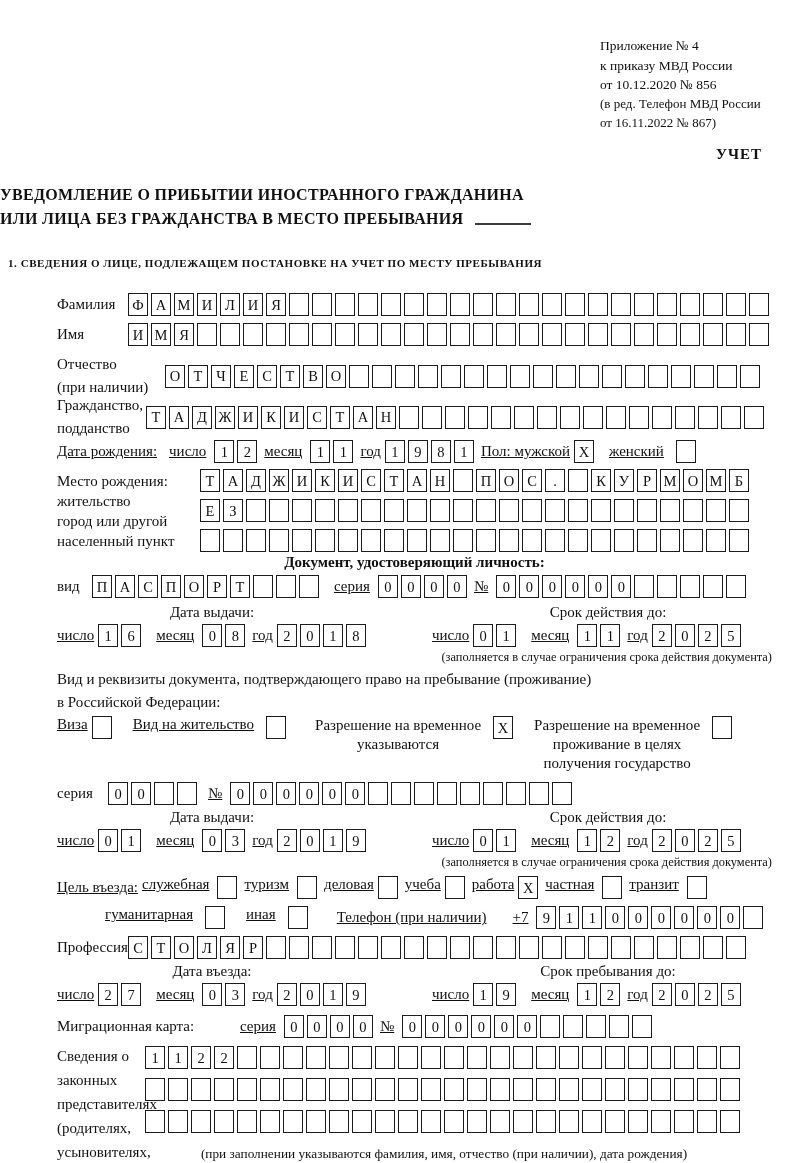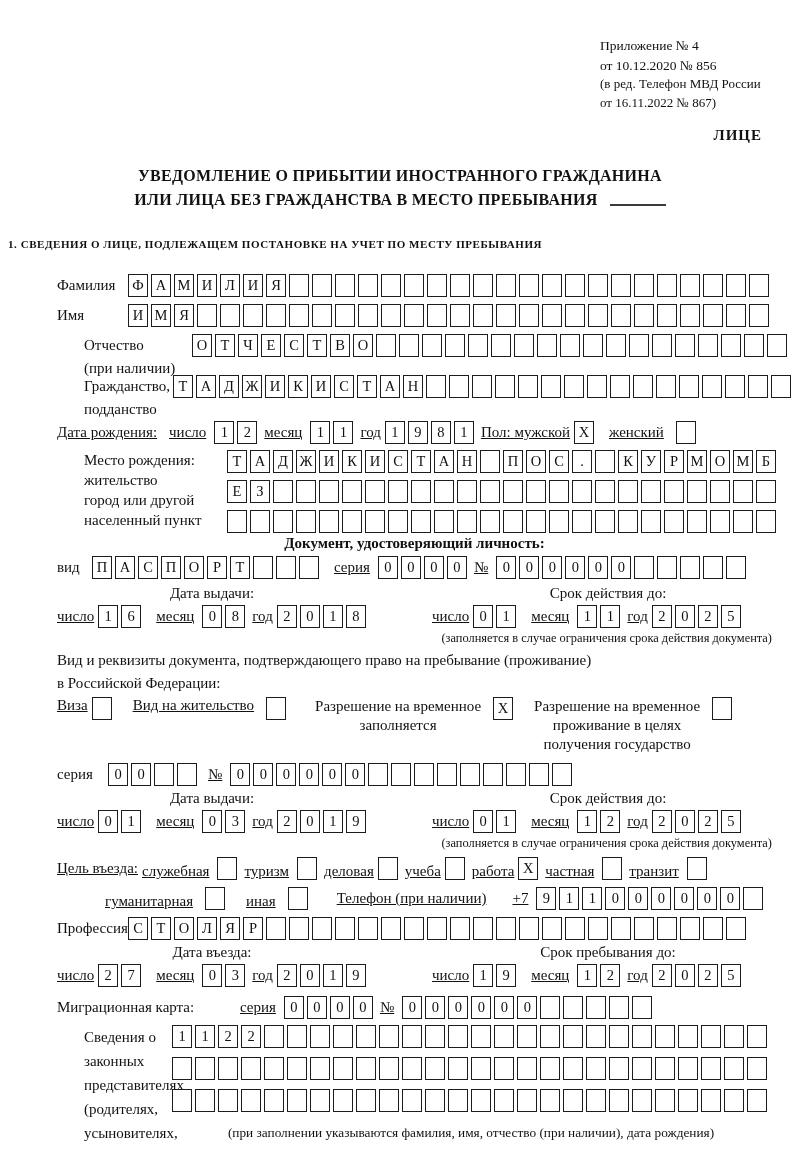--- a/index.html
+++ b/index.html
@@ -11,29 +11,29 @@
     color: #111;
   }
   .page { position: relative; width: 800px; height: 1163px; background:#fff; }
 
   
   .hdr { margin: 36px 20px 0 0; width: 195px; margin-left: 600px; font-size: 13.5px; line-height: 1.45; }
   .hdr .sub { font-size: 13px; }
   .forma { margin-top: 14px; padding-right: 38px; text-align: right; font-weight: bold; font-size: 15px; letter-spacing: 1px; }
 
   
-  .title { margin-top: 20px; text-align: center; font-weight: bold; font-size: 16px; line-height: 1.5; letter-spacing: .3px; }
+  .title { margin-top: 20px; text-align: left; font-weight: bold; font-size: 16px; line-height: 1.5; letter-spacing: .3px; }
   .uline { display: inline-block; width: 56px; border-bottom: 2.4px solid #3a3a3a; margin-left: 12px; transform: translateY(1px); }
 
   .s1head { margin: 26px 0 0 8px; font-weight: bold; font-size: 11px; letter-spacing: .55px; white-space: nowrap; }
 
   
   .form { margin: 0 28px 0 57px; font-size: 15px; }
   .row { display: flex; align-items: center; }
-  .row.top { align-items: flex-start; margin-left: 27px; }
+  .row.top { align-items: center; }
   .lbl { white-space: nowrap; text-decoration: underline; }
   .lblcol { flex: none; line-height: 23px; }
   .w71 { width: 71px; } .w108 { width: 108px; } .w89 { width: 89px; } .w143 { width: 143px; } .w88 { width: 88px; }
   .tight { line-height: 20px; }
 
   .cellrow { display: flex; flex: none; }
   .cell {
     flex: none; width: 20px; height: 23px;
     border: 1.6px solid #1c1c1c; margin-right: 3px;
     display: flex; align-items: center; justify-content: center;
@@ -58,38 +58,39 @@
   .dhead1 { width: 310px; }
   .dhead2 { width: 352px; }
   .dgroup { display: flex; align-items: center; }
   .note { font-size: 12.4px; text-align: right; margin-top: 3px; }
 
   
   .permit { display: flex; align-items: flex-start; margin-top: 5px; }
   .optlines { text-align: center; line-height: 19px; }
   .opt { display: flex; align-items: flex-start; }
 
-  .purpose-opt { display: flex; align-items: flex-end; }
+  .purpose-opt { display: flex; align-items: flex-start; }
   .bottom-note { font-size: 13.3px; text-align: center; margin-top: 13px; }
 
   .mt6 { margin-top: 6px; } .mt7 { margin-top: 7px; } .mt4 { margin-top: 4px; }
 </style>
 </head>
 <body>
 
 <div class="page">
 
   <div class="hdr">
     <div>Приложение № 4</div>
+    <div>к приказу МВД России</div>
     <div>от 10.12.2020 № 856</div>
     <div class="sub">(в ред. Телефон МВД России</div>
     <div class="sub">от 16.11.2022 № 867)</div>
   </div>
 
-  <div class="forma">ЛИЦЕ</div>
+  <div class="forma">УЧЕТ</div>
 
   <div class="title">
     <div>УВЕДОМЛЕНИЕ О ПРИБЫТИИ ИНОСТРАННОГО ГРАЖДАНИНА</div>
     <div><span>ИЛИ ЛИЦА БЕЗ ГРАЖДАНСТВА В МЕСТО ПРЕБЫВАНИЯ</span><span class="uline"></span></div>
   </div>
 
   <div class="s1head">1. СВЕДЕНИЯ О ЛИЦЕ, ПОДЛЕЖАЩЕМ ПОСТАНОВКЕ НА УЧЕТ ПО МЕСТУ ПРЕБЫВАНИЯ</div>
 
   <div class="form">
 
@@ -449,21 +450,21 @@
       </div>
       <div class="opt g18">
         <span class="lbl">Вид на жительство</span>
         <div class="cellrow g12">
             <span class="cell"></span>
           </div>
       </div>
       <div class="opt g26">
         <div class="optlines">
           <div>Разрешение на временное</div>
-          <div>заполняется</div>
+          <div>указываются</div>
         </div>
         <div class="cellrow g12">
             <span class="cell">X</span>
           </div>
       </div>
       <div class="opt g18">
         <div class="optlines">
           <div>Разрешение на временное</div>
           <div>проживание в целях</div>
           <div>получения государство</div>

